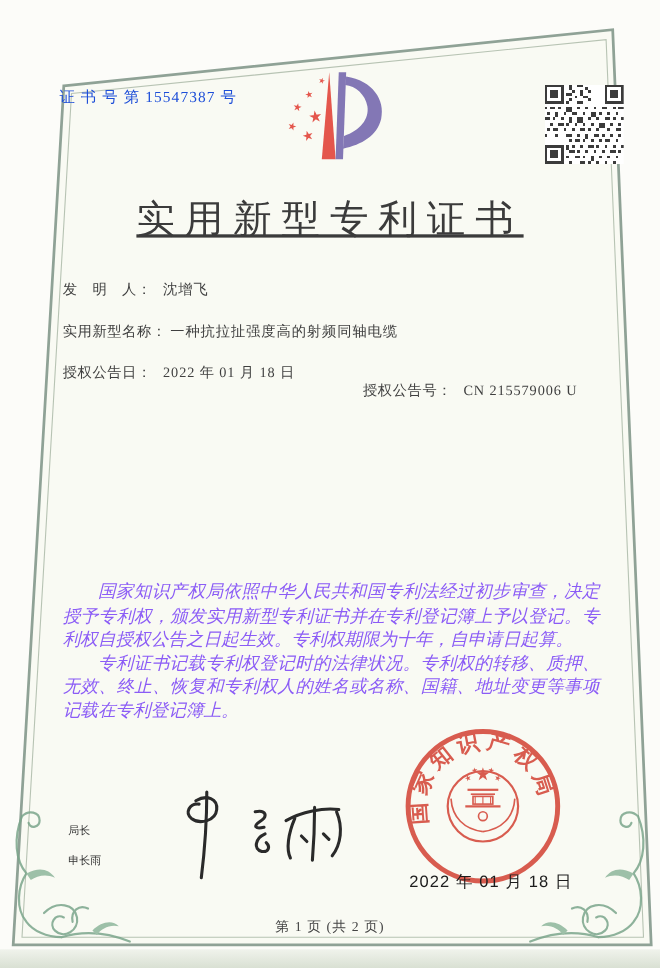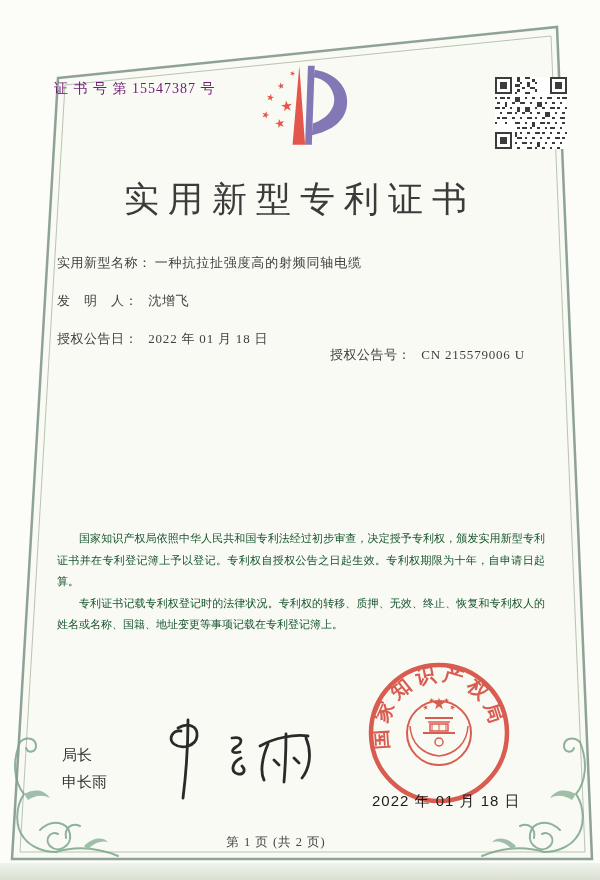--- a/index.html
+++ b/index.html
@@ -4,44 +4,44 @@
 <style>
   html,body{margin:0;padding:0;}
   body{
     width:600px;height:880px;position:relative;overflow:hidden;
     background:#fcfcf9;
     font-family:"Liberation Serif","DejaVu Serif",serif;
     color:#3a3a3a;
   }
   .abs{position:absolute;}
   
-  .cert-no{left:54px;top:80px;font-size:14px;letter-spacing:1px;color:#701a75;}
+  .cert-no{left:54px;top:80px;font-size:14px;letter-spacing:1px;color:#1d4ed8;}
   
   .title{left:0;top:176px;width:600px;text-align:center;font-size:35px;
-         letter-spacing:9px;color:#3b3b3b;font-weight:500;}
+         letter-spacing:9px;color:#3b3b3b;font-weight:500;text-decoration:underline;}
   
   .fields{left:57px;top:254px;width:500px;font-size:13px;color:#3f3f3f;}
   .frow{position:relative;height:38px;white-space:nowrap;}
   .flabel{display:inline-block;min-width:88px;letter-spacing:.5px;}
   .fvalue{letter-spacing:.8px;}
   .grant-no-group{position:absolute;left:273px;top:16px;}
   
-  .paras{left:57px;top:528px;width:488px;font-size:11px;line-height:21.5px;
-         color:#14532d;text-align:justify;}
+  .paras{left:57px;top:528px;width:488px;font-size:16px;line-height:21.5px;
+         color:#8b5cf6;text-align:justify;font-style:italic;}
   .paras p{margin:0;text-indent:2em;}
   
-  .signer{left:62px;top:742px;font-size:15px;line-height:27px;color:#333;}
+  .signer{left:62px;top:742px;font-size:10px;line-height:27px;color:#333;}
   
   .sig{left:148px;top:714px;}
   
   .seal{left:364px;top:658px;mix-blend-mode:multiply;opacity:.93;}
   .seal-date{left:372px;top:792px;width:160px;font-size:15px;letter-spacing:1px;
              color:#1c1c1c;font-family:"Liberation Sans","DejaVu Sans",sans-serif;}
   
-  .footer{left:0;top:834px;width:552px;text-align:center;font-size:12.5px;
+  .footer{left:0;top:834px;width:600px;text-align:center;font-size:12.5px;
           letter-spacing:1px;color:#444;}
   .bottom-strip{left:0;top:863px;width:600px;height:17px;
           background:linear-gradient(#f0f3ec,#d9e0d3);}
   svg{display:block;}
 </style>
 </head>
 <body>
 
 <svg class="abs" width="600" height="880" viewBox="0 0 600 880" style="left:0;top:0;">
   <polygon points="58,78 557,27 592,859 12,859" fill="#f9faf3" stroke="#8fa296" stroke-width="2.5"></polygon>
@@ -205,26 +205,26 @@
     <rect x="19" y="28" width="1" height="1"></rect>
       <rect x="22" y="28" width="1" height="1"></rect>
       <rect x="25" y="28" width="1" height="1"></rect>
   </g>
 </svg>
 
 <div class="abs title">实用新型专利证书</div>
 
 <div class="abs fields">
   <div class="frow">
+    <span class="flabel">发　明　人：</span>
+    <span class="fvalue">沈增飞</span>
+  </div>
+  <div class="frow">
     <span class="flabel">实用新型名称：</span>
     <span class="fvalue">一种抗拉扯强度高的射频同轴电缆</span>
-  </div>
-  <div class="frow">
-    <span class="flabel">发　明　人：</span>
-    <span class="fvalue">沈增飞</span>
   </div>
   <div class="frow">
     <span class="flabel">授权公告日：</span>
     <span class="fvalue">2022 年 01 月 18 日</span>
     <span class="grant-no-group">
       <span class="flabel">授权公告号：</span>
       <span class="fvalue">CN 215579006 U</span>
     </span>
   </div>
 </div>

